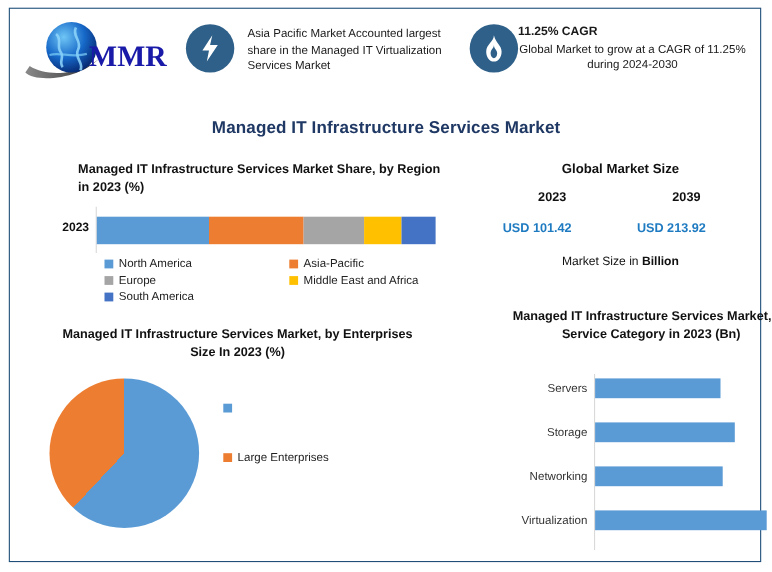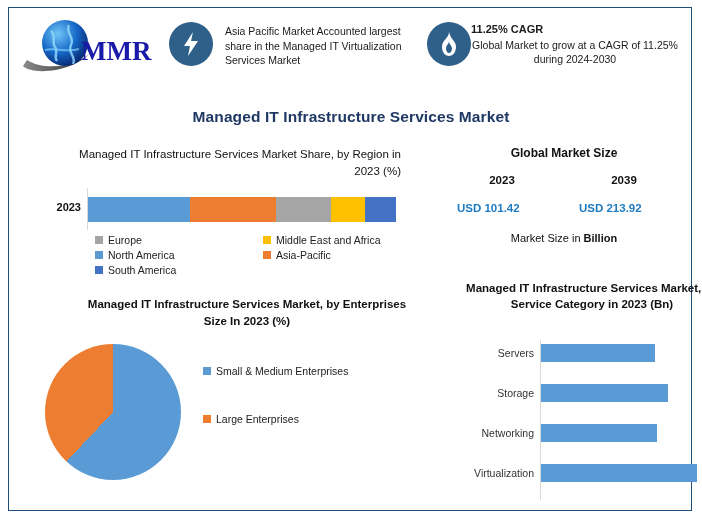--- a/index.html
+++ b/index.html
@@ -58,21 +58,21 @@
     font-size:15.5px;font-weight:bold;color:#1F3864;
     letter-spacing:0.1px;
   }
 
   
   .panel{position:absolute;}
 
   .p1{left:12px;top:138px;width:410px;height:132px;}
   .p1 .ptitle{
     position:absolute;left:50px;top:0;width:330px;
-    text-align:right;font-size:11.5px;font-weight:normal;color:#111;
+    text-align:left;font-size:11.5px;font-weight:bold;color:#111;
     line-height:17px;
   }
   .axis-v{
     position:absolute;background:#d9d9d9;width:1px;
   }
   .p1 .axis-v{left:66px;top:42px;height:42px;}
   .p1 .catlabel{
     position:absolute;left:18px;top:55px;width:42px;
     text-align:right;font-size:11px;font-weight:bold;color:#111;
   }
@@ -113,21 +113,20 @@
     font-size:11px;color:#111;
   }
   .p2 .unit b{font-weight:bold;}
 
   
   .p3{left:12px;top:288px;width:410px;height:218px;}
   .p3 .ptitle{
     position:absolute;left:30px;top:0;width:330px;
     text-align:center;font-size:11.5px;font-weight:bold;color:#111;
     line-height:17px;
-    margin-left:31px;
   }
   .pie{
     position:absolute;left:24px;top:48px;width:136px;height:136px;
     border-radius:50%;
   }
   .legend2{
     position:absolute;left:182px;top:68px;width:190px;font-size:10.5px;color:#222;
   }
   .legend2 .litem{display:flex;align-items:flex-start;margin-bottom:34px;}
   .legend2 .swatch{margin-top:3px;}
@@ -217,36 +216,36 @@
       <div class="stack" id="region-stack">
           <span style="width: 33%; background: rgb(91, 155, 213);"></span>
           <span style="width: 28%; background: rgb(237, 125, 49);"></span>
           <span style="width: 18%; background: rgb(165, 165, 165);"></span>
           <span style="width: 11%; background: rgb(255, 192, 0);"></span>
           <span style="width: 10%; background: rgb(68, 114, 196);"></span>
         </div>
       <div class="legend1" id="region-legend">
           <div class="lrow">
             <div class="litem">
+              <span class="swatch" style="background: rgb(91, 155, 213);"></span>
+              <span>North America</span>
+            </div>
+            <div class="litem">
+              <span class="swatch" style="background: rgb(237, 125, 49);"></span>
+              <span>Asia-Pacific</span>
+            </div>
+          </div>
+          <div class="lrow">
+            <div class="litem">
               <span class="swatch" style="background: rgb(165, 165, 165);"></span>
               <span>Europe</span>
             </div>
             <div class="litem">
               <span class="swatch" style="background: rgb(255, 192, 0);"></span>
               <span>Middle East and Africa</span>
-            </div>
-          </div>
-          <div class="lrow">
-            <div class="litem">
-              <span class="swatch" style="background: rgb(91, 155, 213);"></span>
-              <span>North America</span>
-            </div>
-            <div class="litem">
-              <span class="swatch" style="background: rgb(237, 125, 49);"></span>
-              <span>Asia-Pacific</span>
             </div>
           </div>
           <div class="lrow">
             <div class="litem">
               <span class="swatch" style="background: rgb(68, 114, 196);"></span>
               <span>South America</span>
             </div>
           </div>
         </div>
     </div>
@@ -259,21 +258,20 @@
       <div class="val val-b">USD 213.92</div>
       <div class="unit"><span>Market Size in </span><b>Billion</b></div>
     </div>
 
     <div class="panel p3">
       <div class="ptitle">Managed IT Infrastructure Services Market, by Enterprises Size In 2023 (%)</div>
       <div class="pie" id="pie-chart" style="background: conic-gradient(rgb(91, 155, 213) 0deg, rgb(91, 155, 213) 223.2deg, rgb(237, 125, 49) 223.2deg, rgb(237, 125, 49) 360deg);"></div>
       <div class="legend2" id="pie-legend">
           <div class="litem">
             <span class="swatch" style="background: rgb(91, 155, 213);"></span>
-            <span class="ltxt">Small &amp; Medium Enterprises</span>
           </div>
           <div class="litem">
             <span class="swatch" style="background: rgb(237, 125, 49);"></span>
             <span class="ltxt">Large Enterprises</span>
           </div>
         </div>
     </div>
 
     <div class="panel p4">
       <div class="ptitle">Managed IT Infrastructure Services Market, by Service Category in 2023 (Bn)</div>

